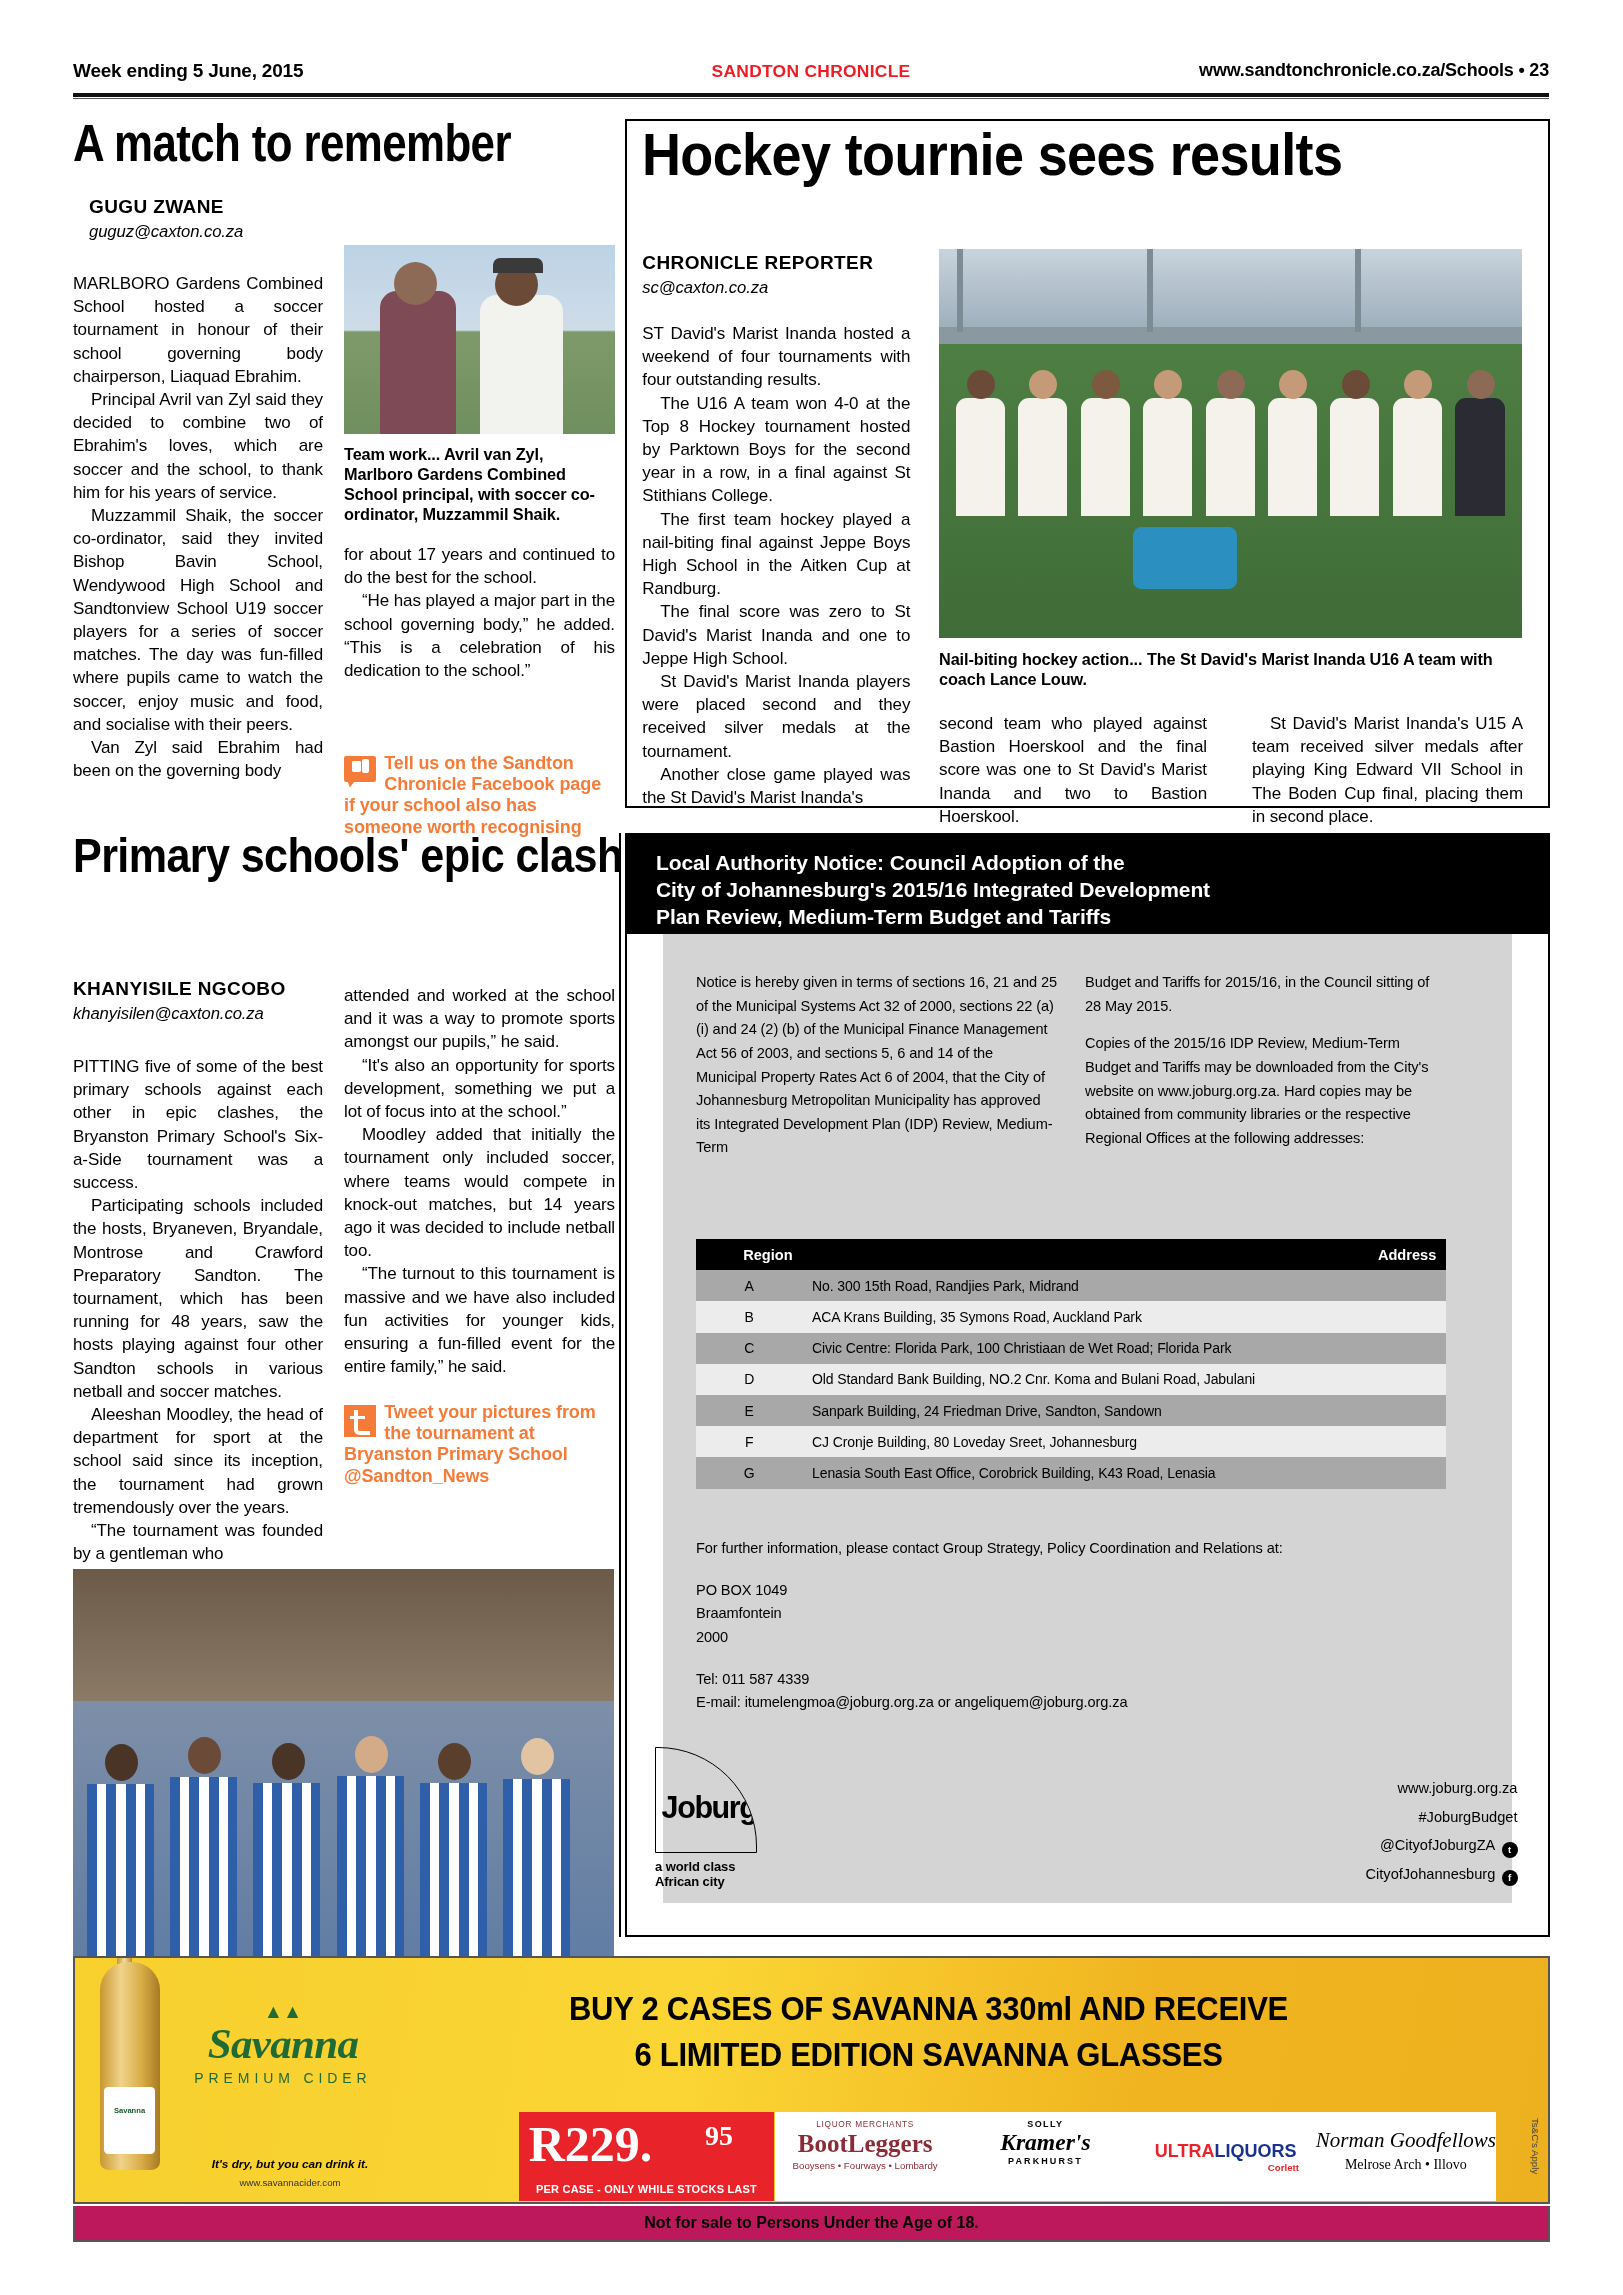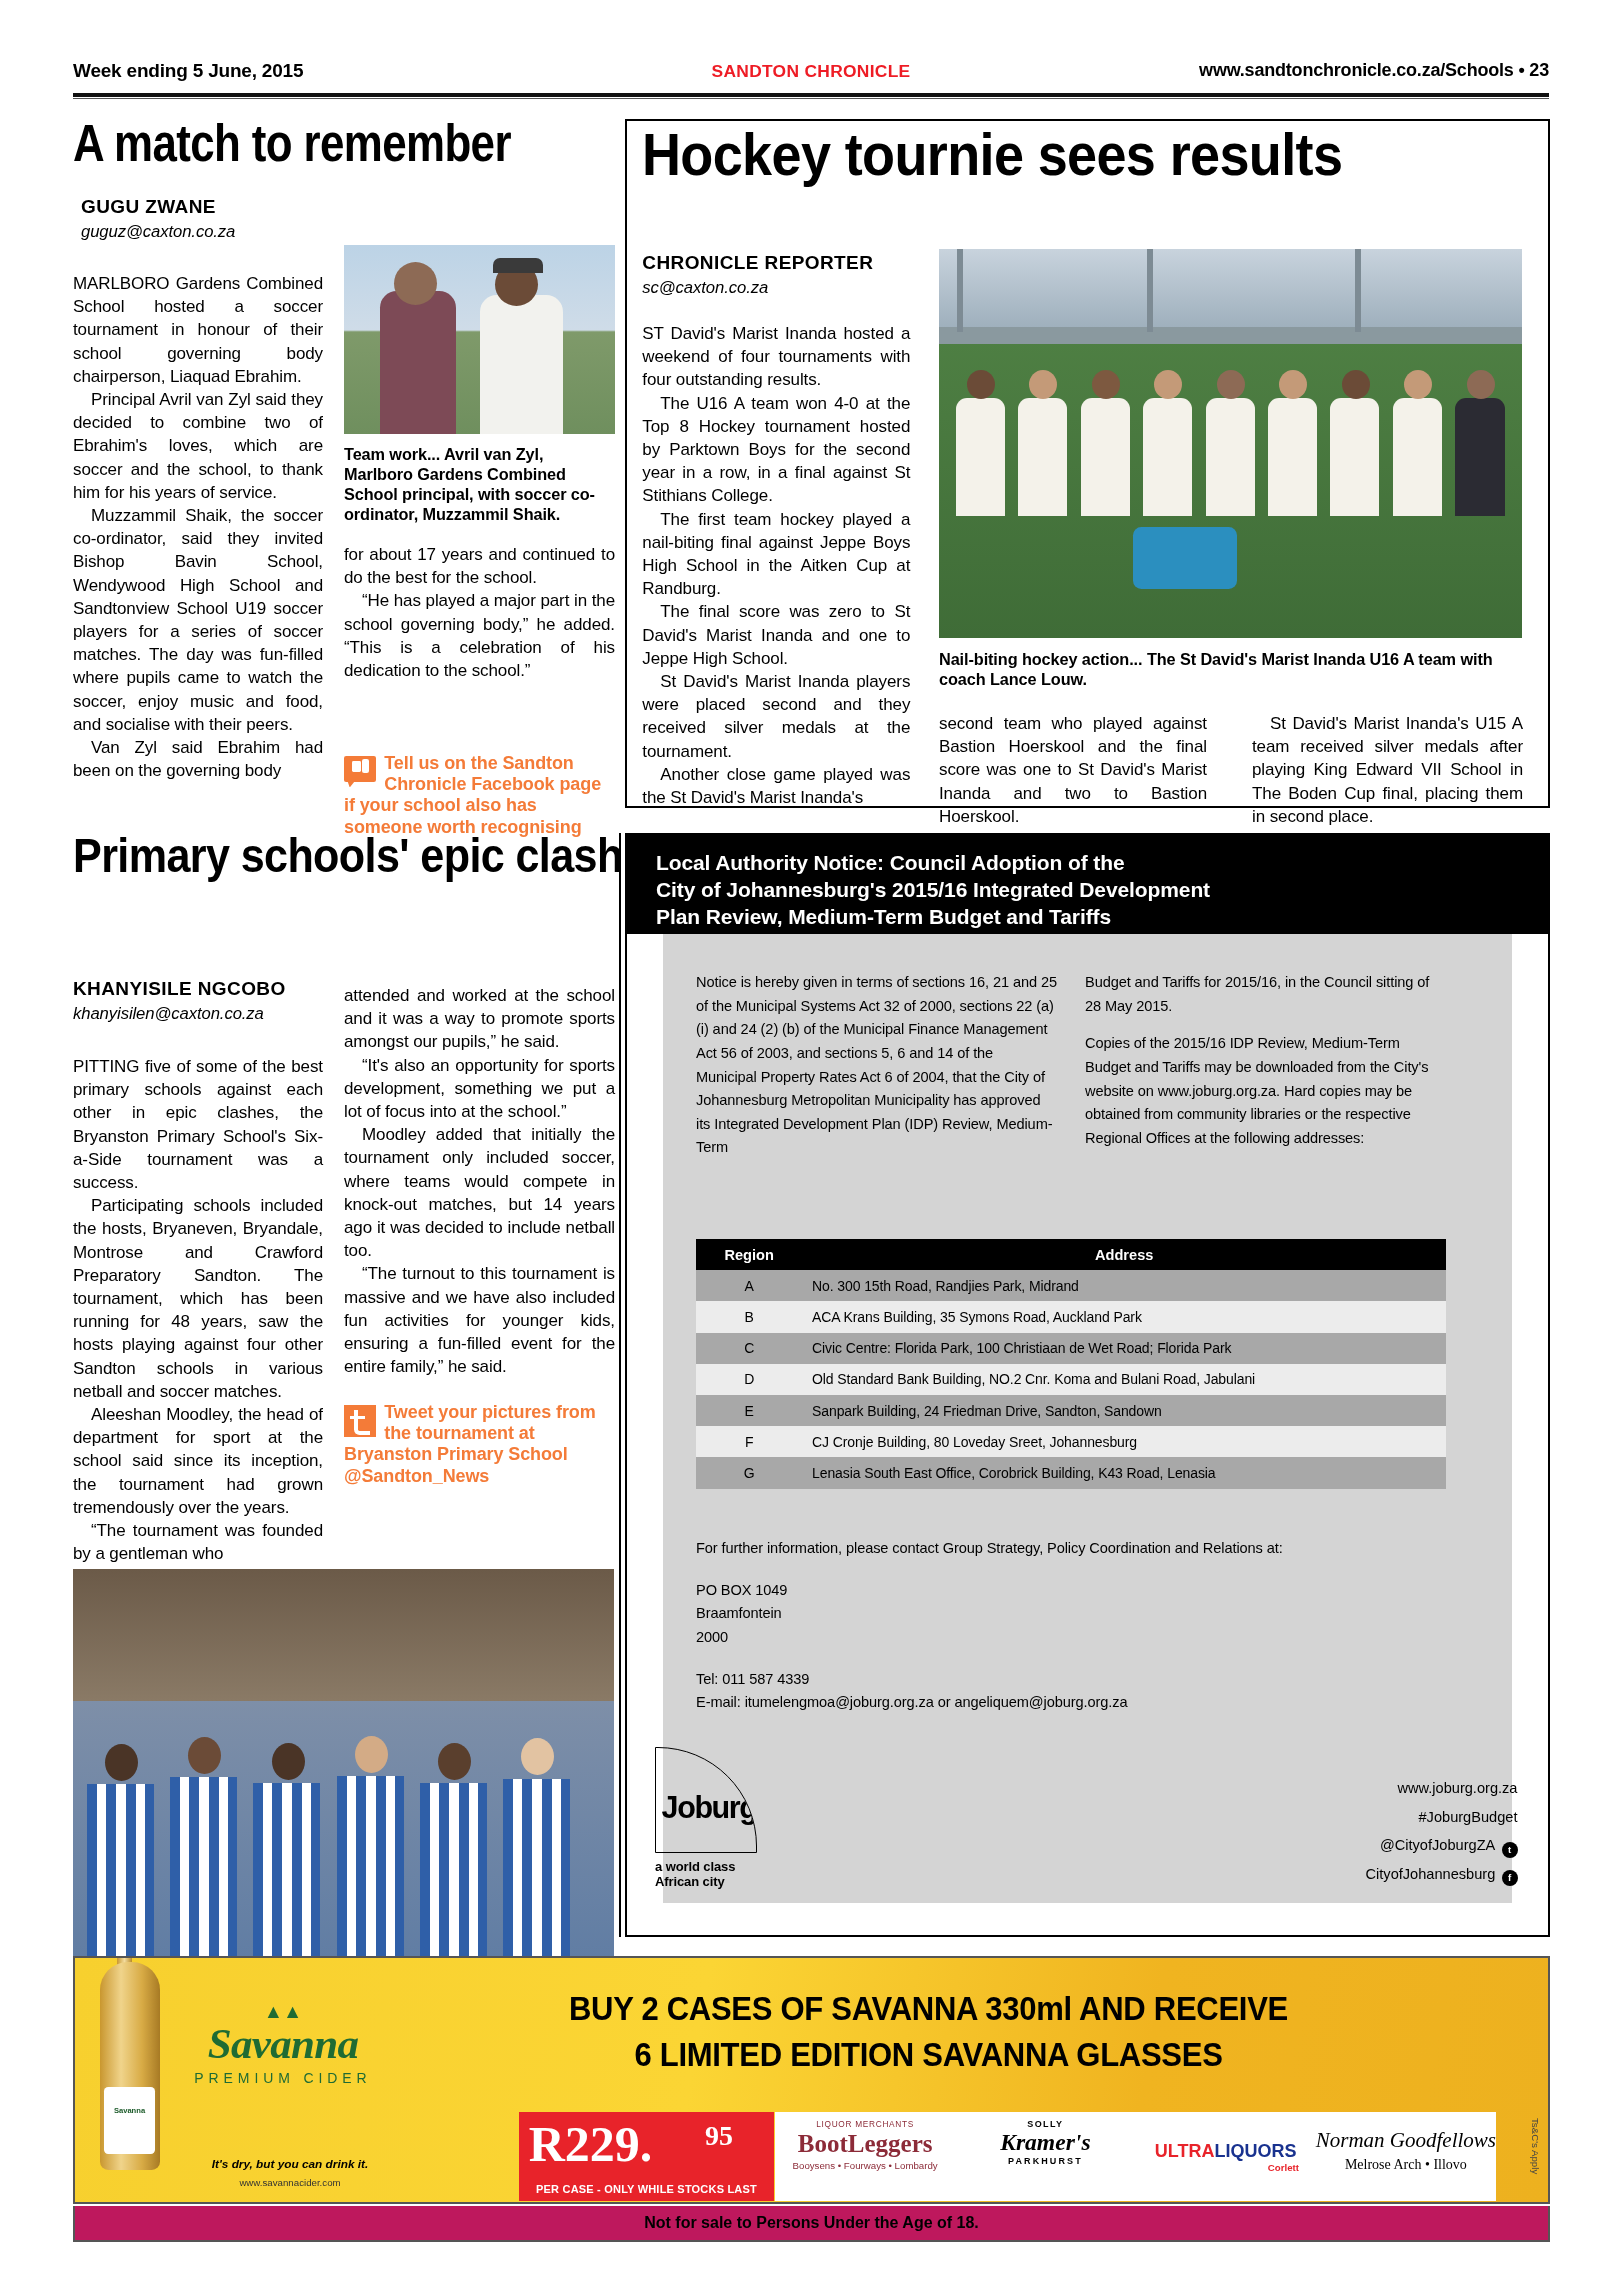--- a/index.html
+++ b/index.html
@@ -24,21 +24,21 @@
   .social{font-size:18px;font-weight:bold;color:#f47b38;line-height:1.18;letter-spacing:-0.1px;}
   .photo{background:#cfd4d8;position:relative;overflow:hidden;}
 
   
   .hl{font-family:"Liberation Sans",sans-serif;font-weight:bold;line-height:0.92;
       letter-spacing:-0.7px;transform-origin:left top;}
 
   
   #art1{position:absolute;left:73px;top:121px;width:541px;}
   #art1 .hl{font-size:51px;transform:scaleX(0.86);width:639px;}
-  #art1 .byl{position:absolute;left:8px;top:76px;}
+  #art1 .byl{position:absolute;left:16px;top:76px;}
   #art1 .col1{position:absolute;left:0;top:151px;width:250px;}
   #art1 .pic{position:absolute;left:271px;top:124px;width:271px;height:189px;}
   #art1 .pcap{position:absolute;left:271px;top:323px;width:271px;}
   #art1 .col2{position:absolute;left:271px;top:422px;width:271px;}
   #art1 .soc{position:absolute;left:271px;top:632px;width:271px;}
 
   
   #art2{position:absolute;left:625px;top:119px;width:925px;height:689px;
         border:2.1px solid #000;box-sizing:border-box;}
   #art2 .hl{position:absolute;left:15.3px;top:5.6px;font-size:60px;transform:scaleX(0.9);width:986px;}
@@ -65,21 +65,21 @@
           border:2.1px solid #000;box-sizing:border-box;background:#fff;}
   #notice .grayarea{position:absolute;left:36px;top:32px;right:36px;bottom:32px;
           background:#d4d4d4;}
   #notice .blackbar{position:absolute;left:0;top:0;width:100%;height:99px;background:#000;}
   #notice .blackbar .t{position:absolute;left:29px;top:15.3px;color:#fff;font-size:21px;
           font-weight:bold;line-height:1.28;letter-spacing:-0.1px;}
   .ntxt{font-size:14.6px;line-height:1.62;letter-spacing:-0.1px;}
   .ntxt p{margin:0 0 14px 0;}
 
   table.regions{border-collapse:collapse;width:100%;font-size:14px;}
-  table.regions th{background:#000;color:#fff;text-align:center;font-weight:bold;
+  table.regions th{background:#000;color:#fff;text-align:right;font-weight:bold;
         padding:7.6px 9.7px;font-size:14.6px;}
   table.regions td{padding:7.6px 9.7px;letter-spacing:-0.1px;}
   table.regions tr.dark td{background:#a8a8a8;}
   table.regions tr.light td{background:#ececec;}
   table.regions td.reg{width:87px;text-align:center;}
 
   .jlogo{position:absolute;left:28px;bottom:46px;width:103px;}
   .jbox{width:100px;height:104px;border:1.4px solid #000;position:relative;overflow:hidden;
         border-top-right-radius:99px;}
   .jword{position:absolute;left:5.6px;top:42px;font-size:30.5px;font-weight:bold;letter-spacing:-1.4px;}

